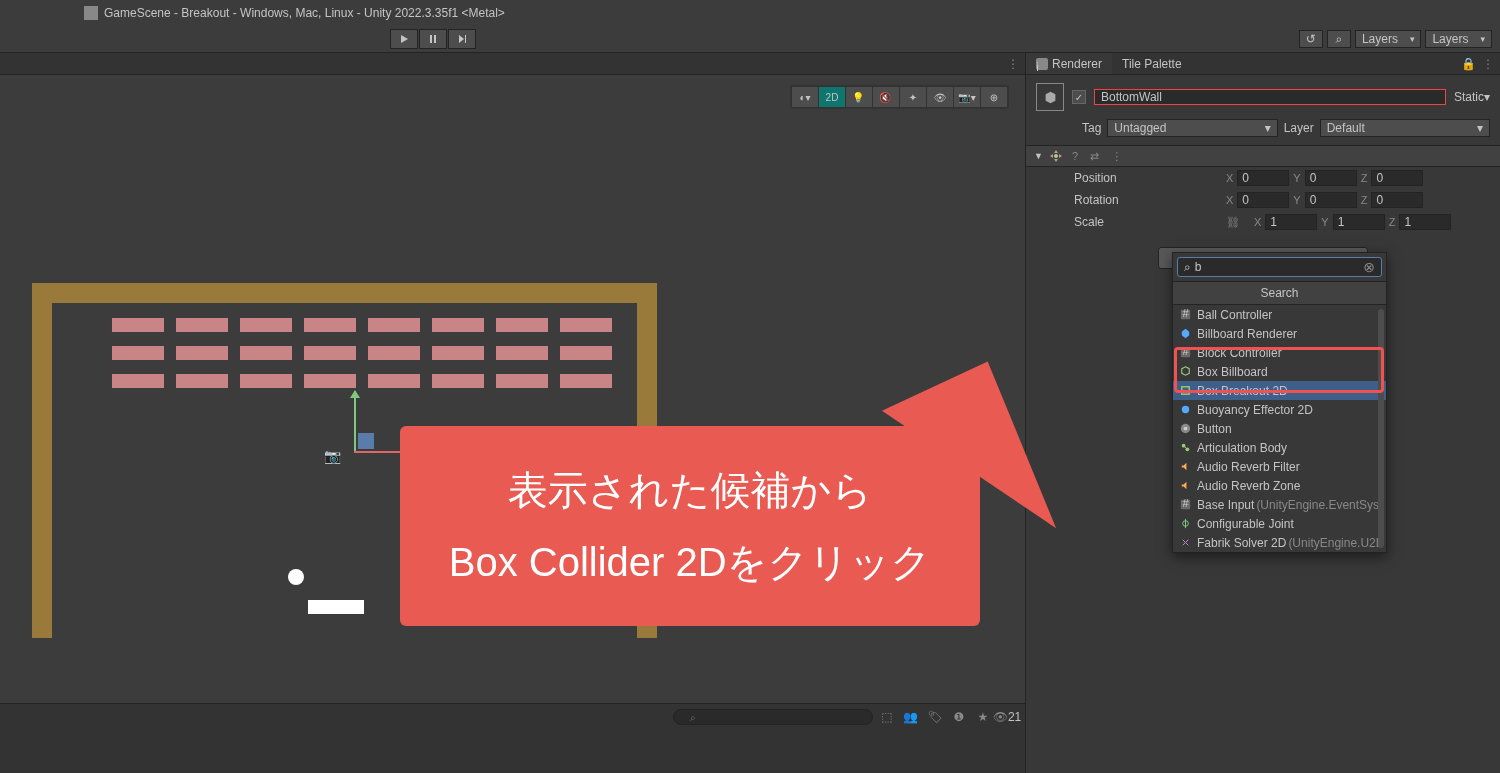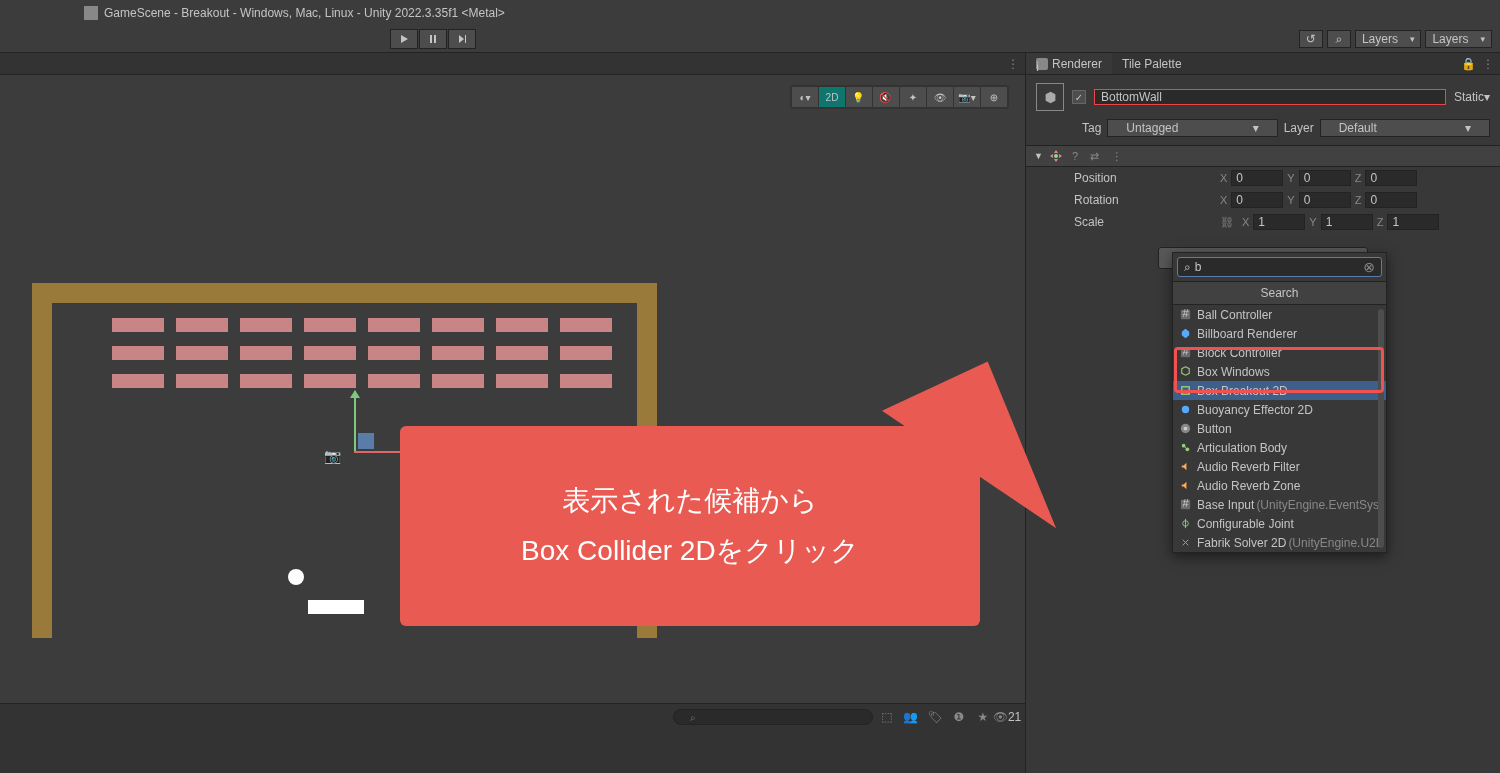--- a/index.html
+++ b/index.html
@@ -48,48 +48,48 @@
 .tab{padding:0 10px;height:100%;display:flex;align-items:center;gap:4px;cursor:pointer}
 .tab.active{background:#383838}
 .tab-ic{width:12px;height:12px;background:#888;border-radius:2px}
 .lock-ic{position:absolute;right:24px;color:#888}
 .header-row{padding:8px 10px;display:flex;align-items:center;gap:8px}
 .cube-ic{width:28px;height:28px;border:1px solid #888;display:flex;align-items:center;justify-content:center}
 .chk{width:14px;height:14px;border:1px solid #666;background:#4d4d4d;display:flex;align-items:center;justify-content:center;font-size:10px;color:#c4c4c4}
 .name-input{flex:1;height:16px;background:#2a2a2a;border:1px solid #ef4444;padding:0 6px}
 .static-lbl{display:flex;align-items:center;}
 .tag-row{padding:0 10px 8px 56px;display:flex;gap:6px;align-items:center}
-.drop{flex:1;height:18px;background:#4d4d4d;border:1px solid #232323;padding:0 18px;display:flex;align-items:center;justify-content:space-between;cursor:pointer}
+.drop{flex:1;height:18px;background:#4d4d4d;border:1px solid #232323;padding:0 6px;display:flex;align-items:center;justify-content:space-between;cursor:pointer}
 .comp-header{height:22px;background:#414141;border-top:1px solid #232323;border-bottom:1px solid #232323;display:flex;align-items:center;padding:0 8px;gap:6px}
 .fold{font-size:9px;cursor:pointer}
 .comp-ic{width:14px;height:14px}
 .comp-title{flex:1;font-weight:bold}
 .comp-act{color:#888;cursor:pointer;font-size:11px;padding:0 3px}
-.prop-row{display:flex;align-items:center;padding:3px 10px 3px 48px;gap:6px}
+.prop-row{display:flex;align-items:center;padding:3px 10px 3px 48px;gap:12px}
 .prop-lbl{width:140px}
 .xyz{display:flex;flex:1;gap:4px;align-items:center}
 .ax{font-size:11px;color:#888}
 .num-in{width:52px;height:16px;background:#2a2a2a;border:1px solid #232323;padding:0 4px}
 .link-ic{color:#888;font-size:11px;margin-right:2px}
 .add-comp{margin:14px auto;width:210px;height:22px;background:#585858;border:1px solid #232323;border-radius:3px;display:flex;align-items:center;justify-content:center;cursor:pointer}
 .popup{position:absolute;top:252px;right:113px;width:215px;background:#383838;border:1px solid #232323;box-shadow:0 4px 12px rgba(0,0,0,.5);z-index:20}
 .pop-search{margin:4px;height:20px;background:#2a2a2a;border:1px solid #5a7ca8;border-radius:3px;display:flex;align-items:center;padding:0 6px;gap:4px}
 .pop-search input{flex:1;background:none;border:none;outline:none;color:#c4c4c4;font-size:12px}
 .pop-x{color:#888;cursor:pointer;font-size:14px}
 .pop-header{text-align:center;padding:4px;background:#414141;border-top:1px solid #232323;border-bottom:1px solid #232323}
 .pop-list{max-height:250px;overflow:hidden;position:relative}
 .pop-scroll{position:absolute;right:2px;top:4px;bottom:4px;width:6px;background:#4d4d4d;border-radius:3px}
 .pop-item{height:19px;display:flex;align-items:center;padding:0 6px;gap:5px;cursor:pointer}
 .pop-item.sel{background:#3e5f8a}
 .pi-ic{width:13px;height:13px;flex-shrink:0}
 .pi-txt{white-space:nowrap;overflow:hidden}
 .pi-sub{color:#888;margin-left:2px}
 .redbox{position:absolute;border:3px solid #f05252;border-radius:4px;pointer-events:none;z-index:25}
 .callout{position:absolute;top:426px;left:400px;width:580px;height:200px;background:#e95b52;border-radius:6px;display:flex;flex-direction:column;align-items:center;justify-content:center;z-index:15}
-.callout-txt{color:#fff;font-size:28px;line-height:1.8;text-align:right}
+.callout-txt{color:#fff;font-size:40px;line-height:1.8;text-align:right}
 .callout-tri{position:absolute;top:-48px;right:-122px;width:0;height:0;border-left:60px solid transparent;border-right:150px solid transparent;border-bottom:100px solid #e95b52;transform:rotate(34deg)}
 svg.ico{width:13px;height:13px}
 </style>
 </head>
 <body>
 
 <div class="titlebar">
   <div class="titlebar-icon"></div>
   <div class="titlebar-text">GameScene - Breakout - Windows, Mac, Linux - Unity 2022.3.35f1 &lt;Metal&gt;</div>
 </div>
@@ -315,21 +315,21 @@
         <svg class="pi-ic" viewBox="0 0 14 14">
           <rect x="2" y="2" width="10" height="10" fill="#6a6a6a" rx="1"></rect>
           <text x="7" y="10" font-size="8" fill="#ccc" text-anchor="middle">#</text>
         </svg>
         <span class="pi-txt">Block Controller</span>
       </div>
       <div class="pop-item">
         <svg class="pi-ic" viewBox="0 0 14 14">
           <path d="M7 2l4 2v5l-4 2-4-2V4z" fill="none" stroke="#9c7" stroke-width="1.2"></path>
         </svg>
-        <span class="pi-txt">Box Windows</span>
+        <span class="pi-txt">Box Billboard</span>
       </div>
       <div class="pop-item sel">
         <svg class="pi-ic" viewBox="0 0 14 14">
           <rect x="3" y="3" width="8" height="8" fill="none" stroke="#9c7" stroke-width="1.5"></rect>
         </svg>
         <span class="pi-txt">Box Breakout 2D</span>
       </div>
       <div class="pop-item">
         <svg class="pi-ic" viewBox="0 0 14 14">
           <circle cx="7" cy="7" r="4" fill="#5af"></circle>

